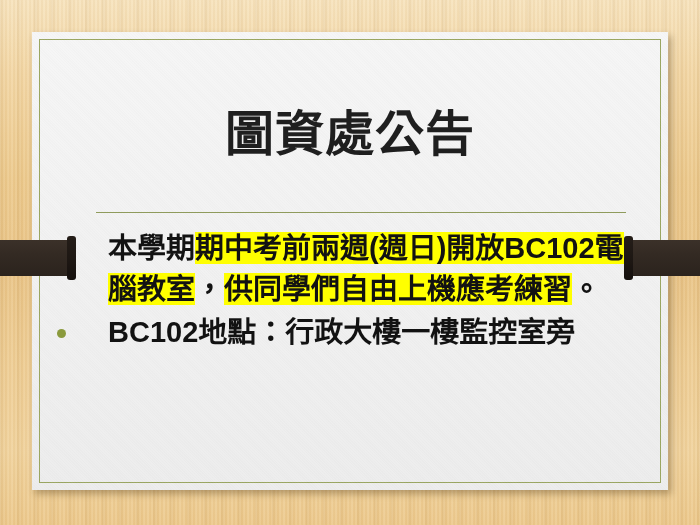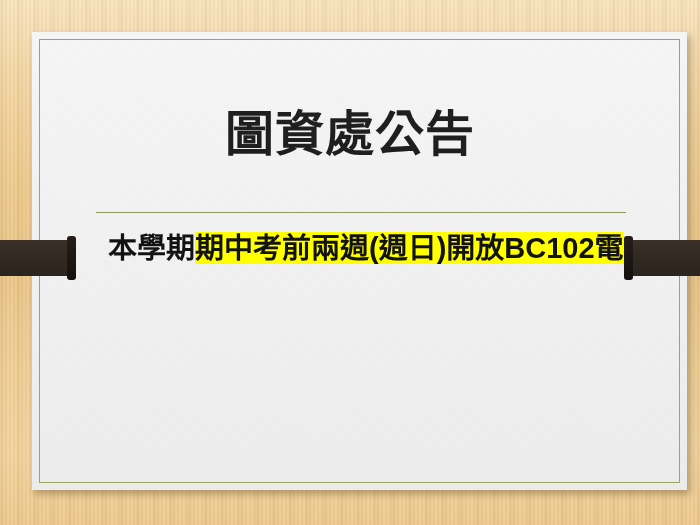--- a/index.html
+++ b/index.html
@@ -37,21 +37,20 @@
       rgba(255,245,225,0.06) 11px,
       rgba(120,80,30,0.00) 17px);
   }
 
   
   .card{
     position:absolute;left:32px;top:32px;width:636px;height:458px;
     background:linear-gradient(180deg,#f6f6f6 0%,#f2f2f2 45%,#ededed 100%);
     box-shadow:3px 4px 7px rgba(60,40,10,0.33);
     z-index:3;
-    padding-left:19px;
   }
   .card::before{
     content:"";position:absolute;left:7px;top:7px;right:7px;bottom:7px;
     border:1.5px solid #9aa661;pointer-events:none;
   }
   .card-noise{
     position:absolute;inset:0;pointer-events:none;
     background:repeating-linear-gradient(45deg,
       rgba(0,0,0,0.012) 0px, rgba(0,0,0,0.012) 1px,
       rgba(255,255,255,0.02) 1px, rgba(255,255,255,0.02) 2px);
@@ -111,20 +110,25 @@
   <div class="card">
     <div class="card-noise"></div>
 
     <div class="title">圖資處公告</div>
     <div class="divider"></div>
 
     <div class="body" id="body-root">
         <div class="bullet-row">
           <span class="dot"></span>
           <div class="line"><span class="seg">本學期</span><span class="seg hl">期中考前兩週(週日)開放BC102電</span></div>
+          <div class="line"><span class="seg hl">腦教室</span><span class="seg">，</span><span class="seg hl">供同學們自由上機應考練習</span><span class="seg">。</span></div>
+        </div>
+        <div class="bullet-row">
+          <span class="dot"></span>
+          <div class="line"><span class="seg">BC102地點：行政大樓一樓監控室旁</span></div>
         </div>
       </div>
   </div>
 
   <div class="ribbon ribbon-left">
     <div class="band"></div>
     <div class="cap"></div>
   </div>
 
   <div class="ribbon ribbon-right">

